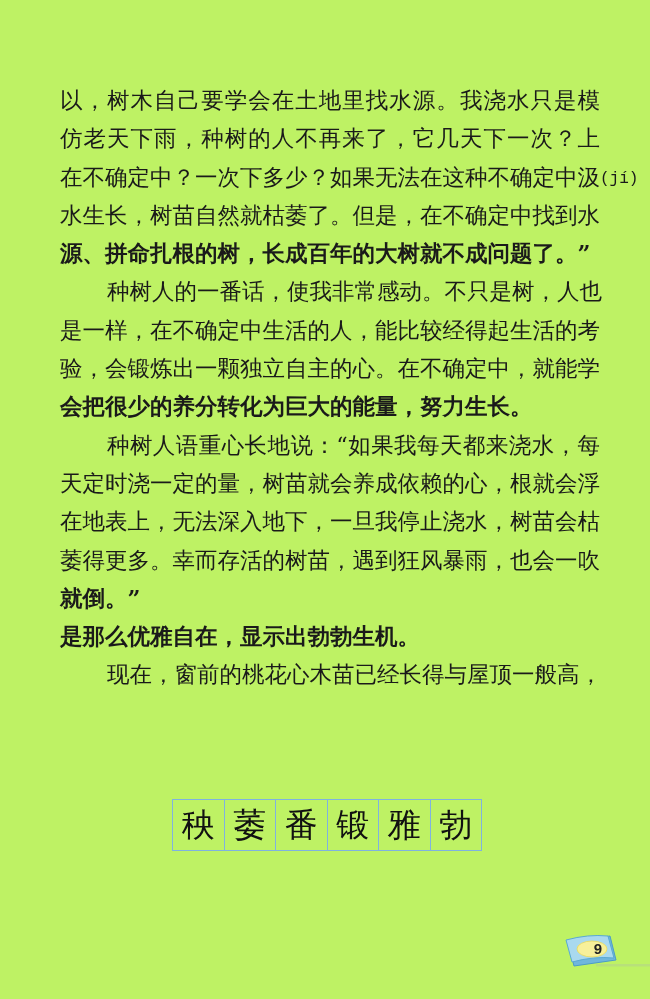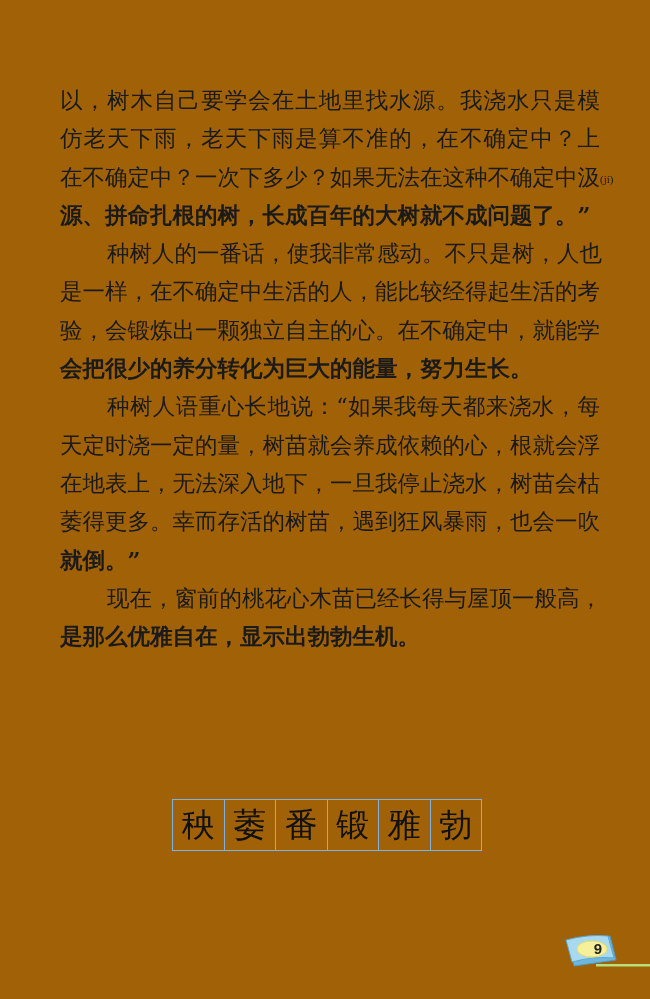--- a/index.html
+++ b/index.html
@@ -12,21 +12,21 @@
       height: 999px;
       position: relative;
       overflow: hidden;
       font-family: "DejaVu Serif", "Liberation Serif", serif;
       color: #1a1a1a;
     }
     .page {
       position: absolute;
       left: 0; top: 0;
       width: 650px; height: 999px;
-      background: #a16207;
+      background: #bef264;
     }
     .body-text {
       position: absolute;
       left: 60px;
       top: 81px;
       width: 540px;
     }
     .line {
       height: 38.3px;
       line-height: 38.3px;
@@ -37,22 +37,22 @@
       letter-spacing: 0;
     }
     .line.last {
       text-align-last: left;
       font-weight: bold;
     }
     .line.indent {
       padding-left: 47px;
     }
     .pinyin {
-      font-size: 11px;
-      font-family: Liberation Serif, serif;
+      font-size: 16px;
+      font-family: Liberation Mono, monospace;
       vertical-align: 2px;
     }
     .char-grid {
       position: absolute;
       left: 172px;
       top: 799px;
       display: flex;
       border: 1.5px solid #7fb2e0;
     }
     .char-cell {
@@ -94,43 +94,44 @@
   </style>
 </head>
 <body>
 
 <div class="page">
 
   <div class="body-text">
 
     <div>
       <div class="line">以，树木自己要学会在土地里找水源。我浇水只是模</div>
-      <div class="line">仿老天下雨，老天下雨是算不准的，在不确定中？上</div>
+      <div class="line">仿老天下雨，种树的人不再来了，它几天下一次？上</div>
       <div class="line"><span>在不确定中？一次下多少？如果无法在这种不确定中汲</span><span class="pinyin">(jí)</span></div>
+      <div class="line">水生长，树苗自然就枯萎了。但是，在不确定中找到水</div>
       <div class="line last">源、拼命扎根的树，长成百年的大树就不成问题了。”</div>
     </div>
 
     <div>
       <div class="line indent">种树人的一番话，使我非常感动。不只是树，人也</div>
       <div class="line">是一样，在不确定中生活的人，能比较经得起生活的考</div>
       <div class="line">验，会锻炼出一颗独立自主的心。在不确定中，就能学</div>
       <div class="line last">会把很少的养分转化为巨大的能量，努力生长。</div>
     </div>
 
     <div>
       <div class="line indent">种树人语重心长地说：“如果我每天都来浇水，每</div>
       <div class="line">天定时浇一定的量，树苗就会养成依赖的心，根就会浮</div>
       <div class="line">在地表上，无法深入地下，一旦我停止浇水，树苗会枯</div>
       <div class="line">萎得更多。幸而存活的树苗，遇到狂风暴雨，也会一吹</div>
       <div class="line last">就倒。”</div>
     </div>
 
     <div>
+      <div class="line last">是那么优雅自在，显示出勃勃生机。</div>
       <div class="line indent">现在，窗前的桃花心木苗已经长得与屋顶一般高，</div>
-      <div class="line last">是那么优雅自在，显示出勃勃生机。</div>
     </div>
 
   </div>
 
   <div class="char-grid">
     <div class="char-cell">秧</div>
     <div class="char-cell">萎</div>
     <div class="char-cell">番</div>
     <div class="char-cell">锻</div>
     <div class="char-cell">雅</div>

